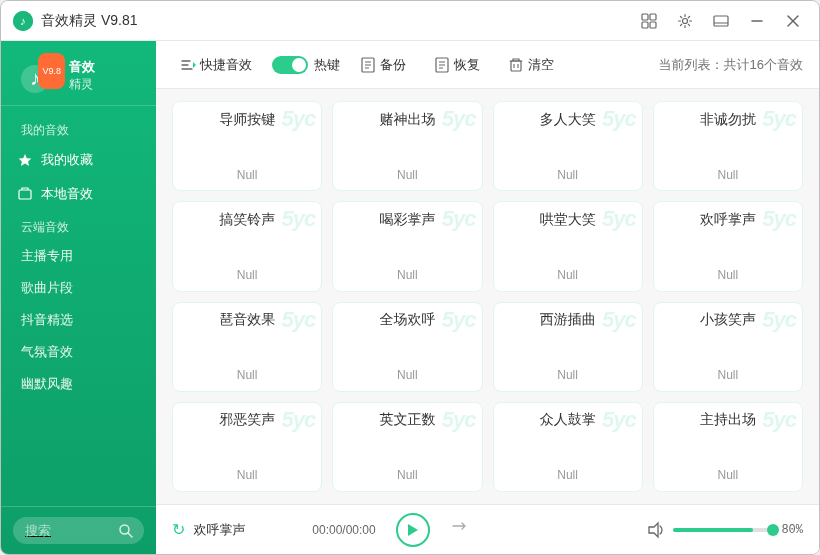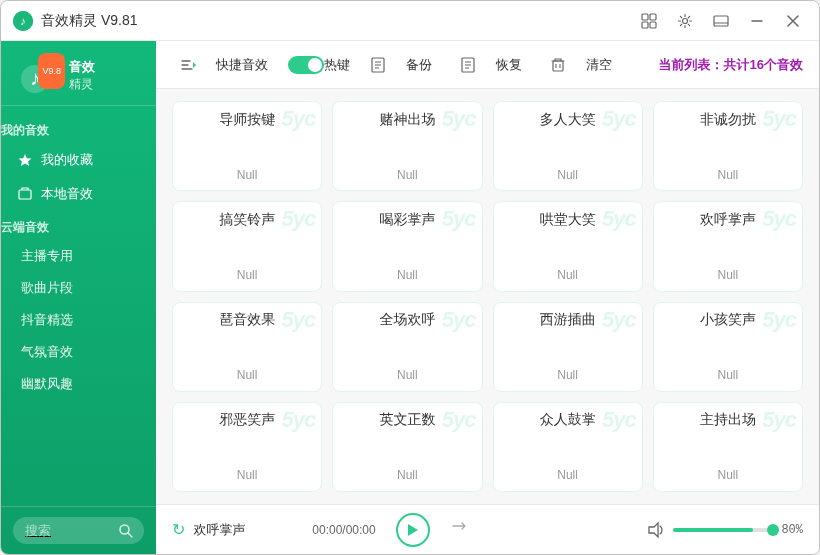--- a/index.html
+++ b/index.html
@@ -90,22 +90,21 @@
     }
 
     .sidebar-nav {
       flex: 1;
       padding: 8px 0;
     }
 
     .sidebar-section-label {
       font-size: 12px;
       color: rgba(255,255,255,0.8);
-      padding: 8px 0 4px;
-      font-weight: bold;
+      padding: 8px 20px 4px;
     }
 
     .sidebar-item {
       display: flex;
       align-items: center;
       gap: 8px;
       padding: 8px 16px;
       color: white;
       font-size: 13px;
       cursor: pointer;
@@ -160,21 +159,21 @@
       align-items: center;
       padding: 0 16px;
       gap: 12px;
       border-bottom: 1px solid #e8e8e8;
       flex-shrink: 0;
     }
 
     .toolbar-btn {
       display: flex;
       align-items: center;
-      gap: 20px;
+      gap: 4px;
       padding: 4px 8px;
       border: none;
       background: transparent;
       cursor: pointer;
       color: #333;
       font-size: 13px;
       border-radius: 4px;
       font-family: Liberation Mono, monospace;
     }
 
@@ -194,22 +193,21 @@
       top: 2px; right: 2px;
       transition: 0.2s;
     }
 
     .toolbar-divider {
       flex: 1;
     }
 
     .toolbar-status {
       font-size: 13px;
-      color: #a21caf;
-      font-weight: bold;
+      color: #737373;
     }
 
     
     .sound-grid {
       flex: 1;
       padding: 12px 16px;
       display: grid;
       grid-template-columns: repeat(4, 1fr);
       grid-template-rows: repeat(4, 1fr);
       gap: 10px;
@@ -466,21 +464,21 @@
 
       <div class="toolbar">
         <button class="toolbar-btn">
           <svg width="16" height="16" viewBox="0 0 16 16">
             <path d="M2 4h8M2 8h6M2 12h10" stroke="#666" stroke-width="1.3" stroke-linecap="round"></path>
             <polygon points="13,5 16,8 13,11" fill="#2ecc8c"></polygon>
           </svg>
           <span>快捷音效</span>
         </button>
 
-        <div style="display:flex; align-items:flex-end; ">
+        <div style="display:flex; align-items:flex-end; gap:6px;">
           <div class="toggle-switch"></div>
           <span style="font-size:13px; color:#333;">热键</span>
         </div>
 
         <button class="toolbar-btn">
           <svg width="16" height="16" viewBox="0 0 16 16">
             <rect x="2" y="1" width="12" height="14" rx="1" fill="none" stroke="#666" stroke-width="1.2"></rect>
             <line x1="5" y1="5" x2="11" y2="5" stroke="#666" stroke-width="1.1"></line>
             <line x1="5" y1="8" x2="11" y2="8" stroke="#666" stroke-width="1.1"></line>
             <line x1="5" y1="11" x2="9" y2="11" stroke="#666" stroke-width="1.1"></line>

